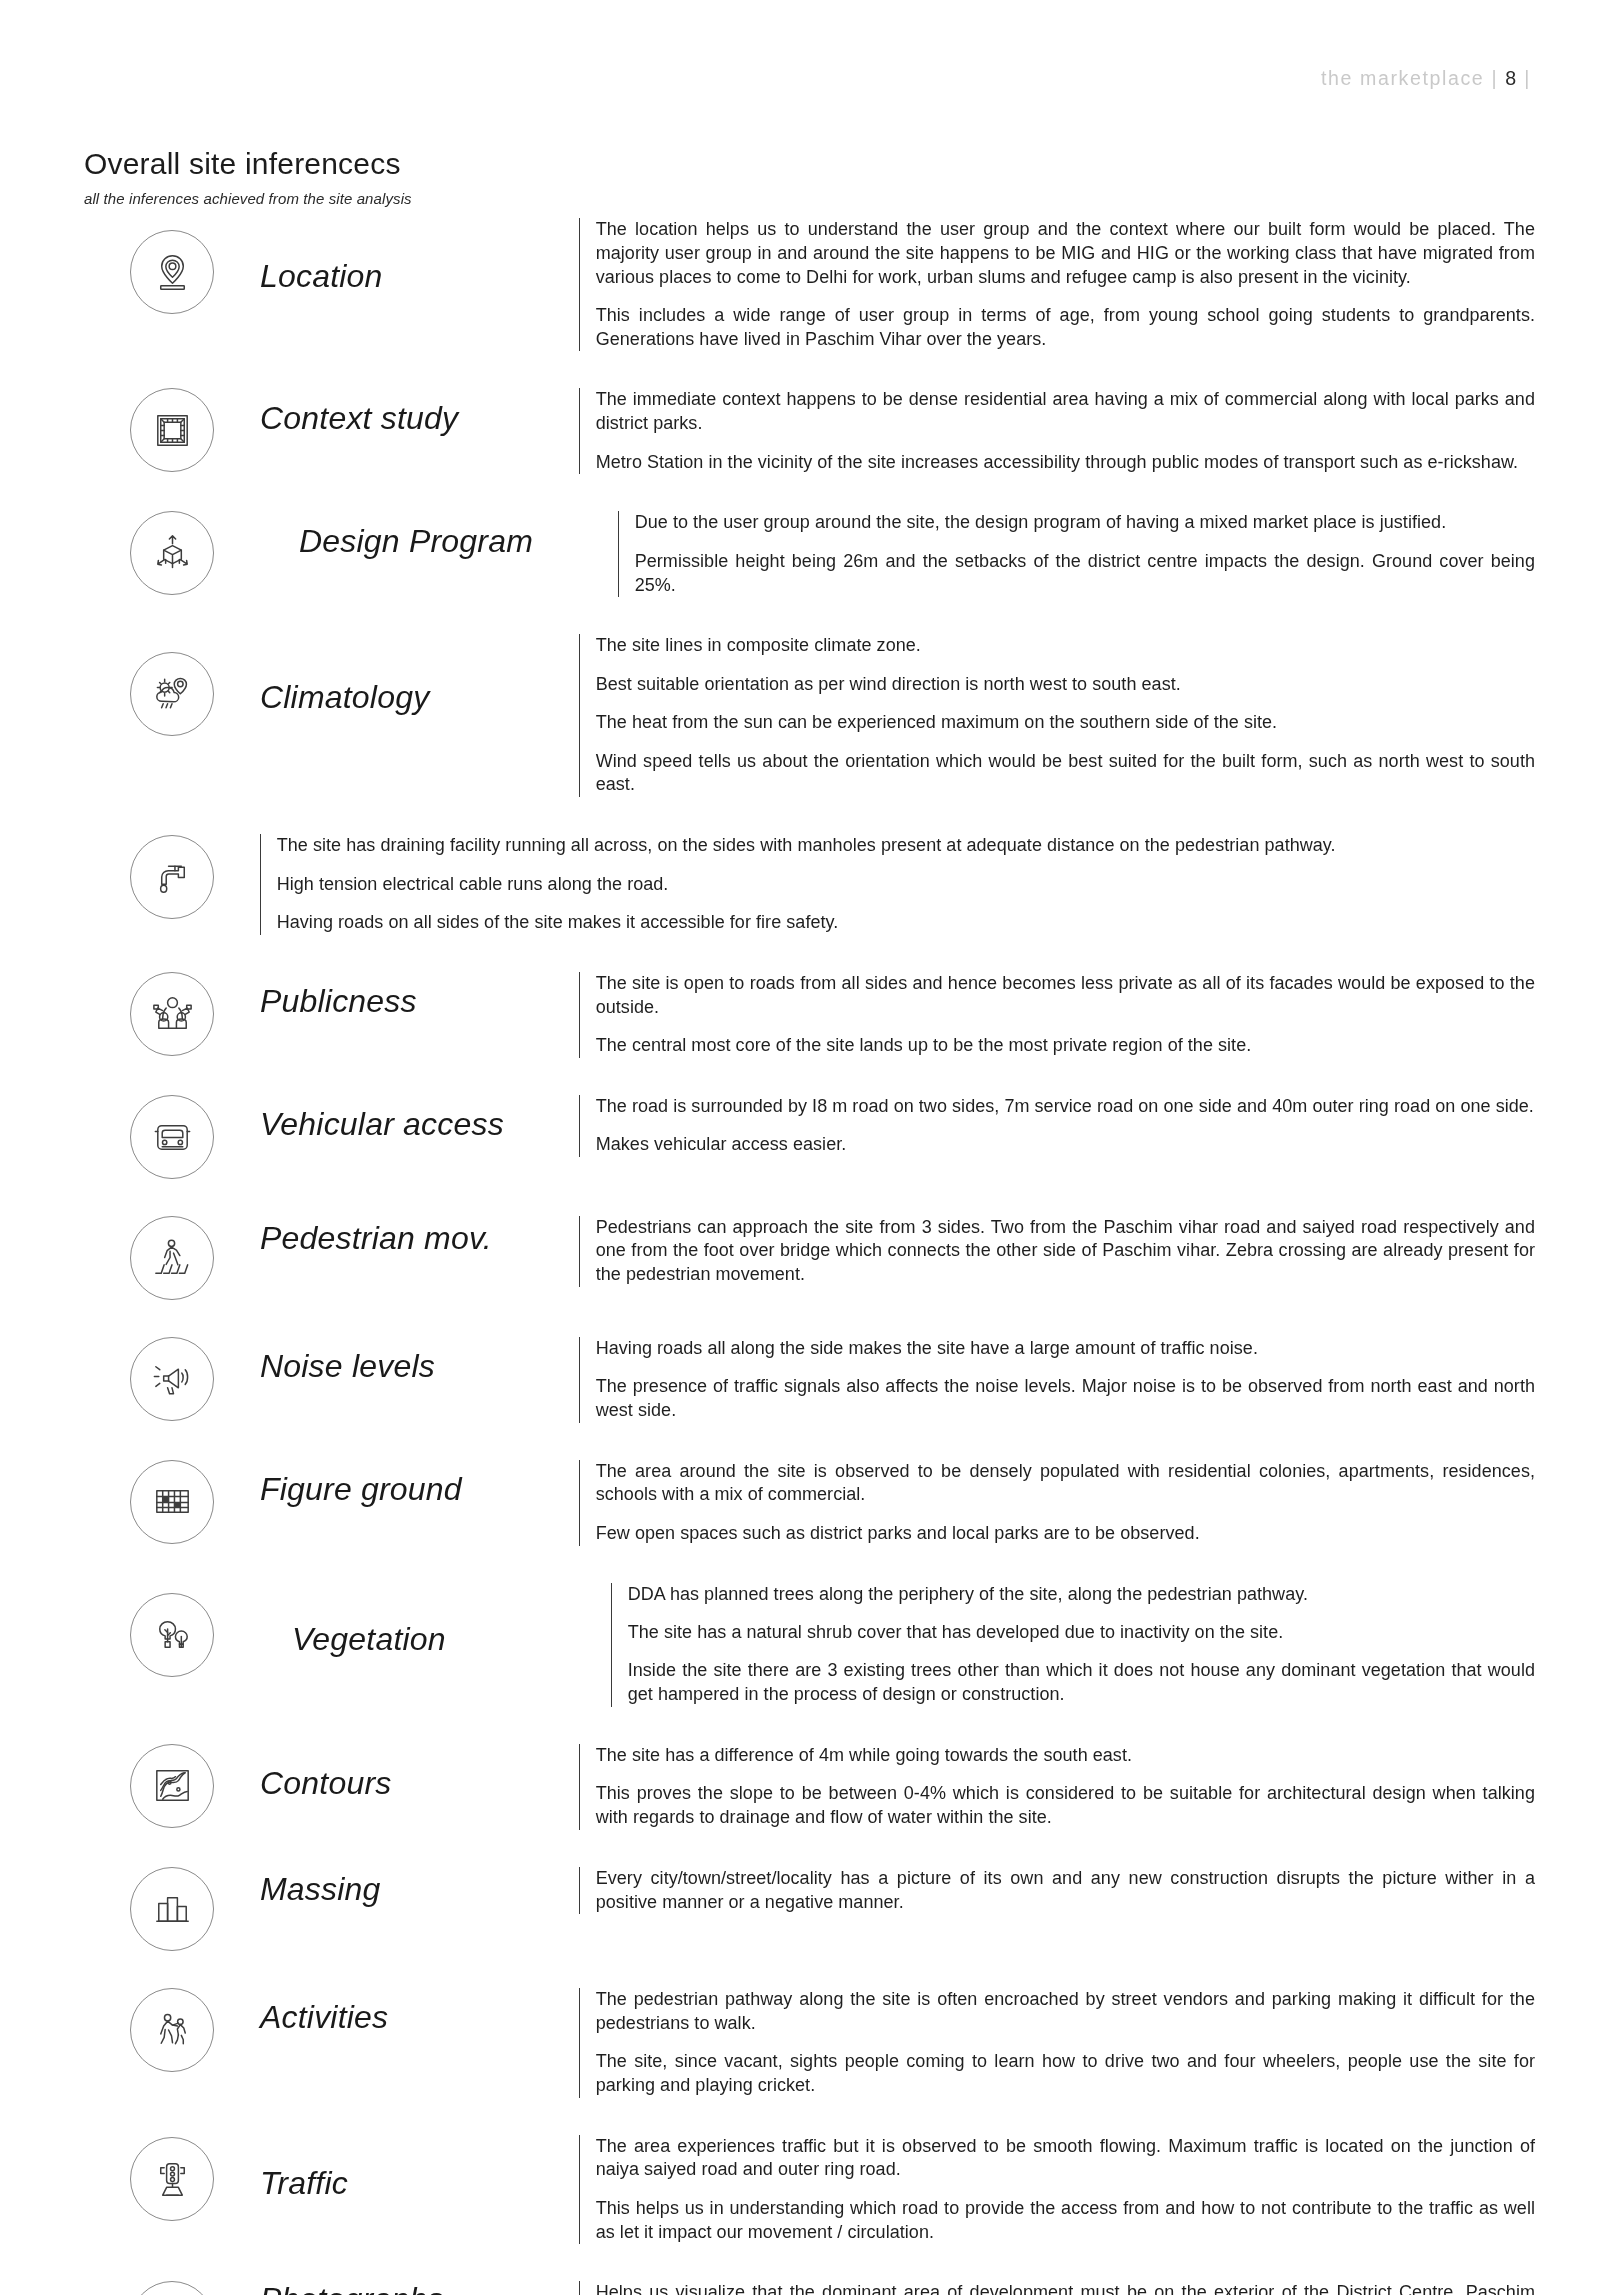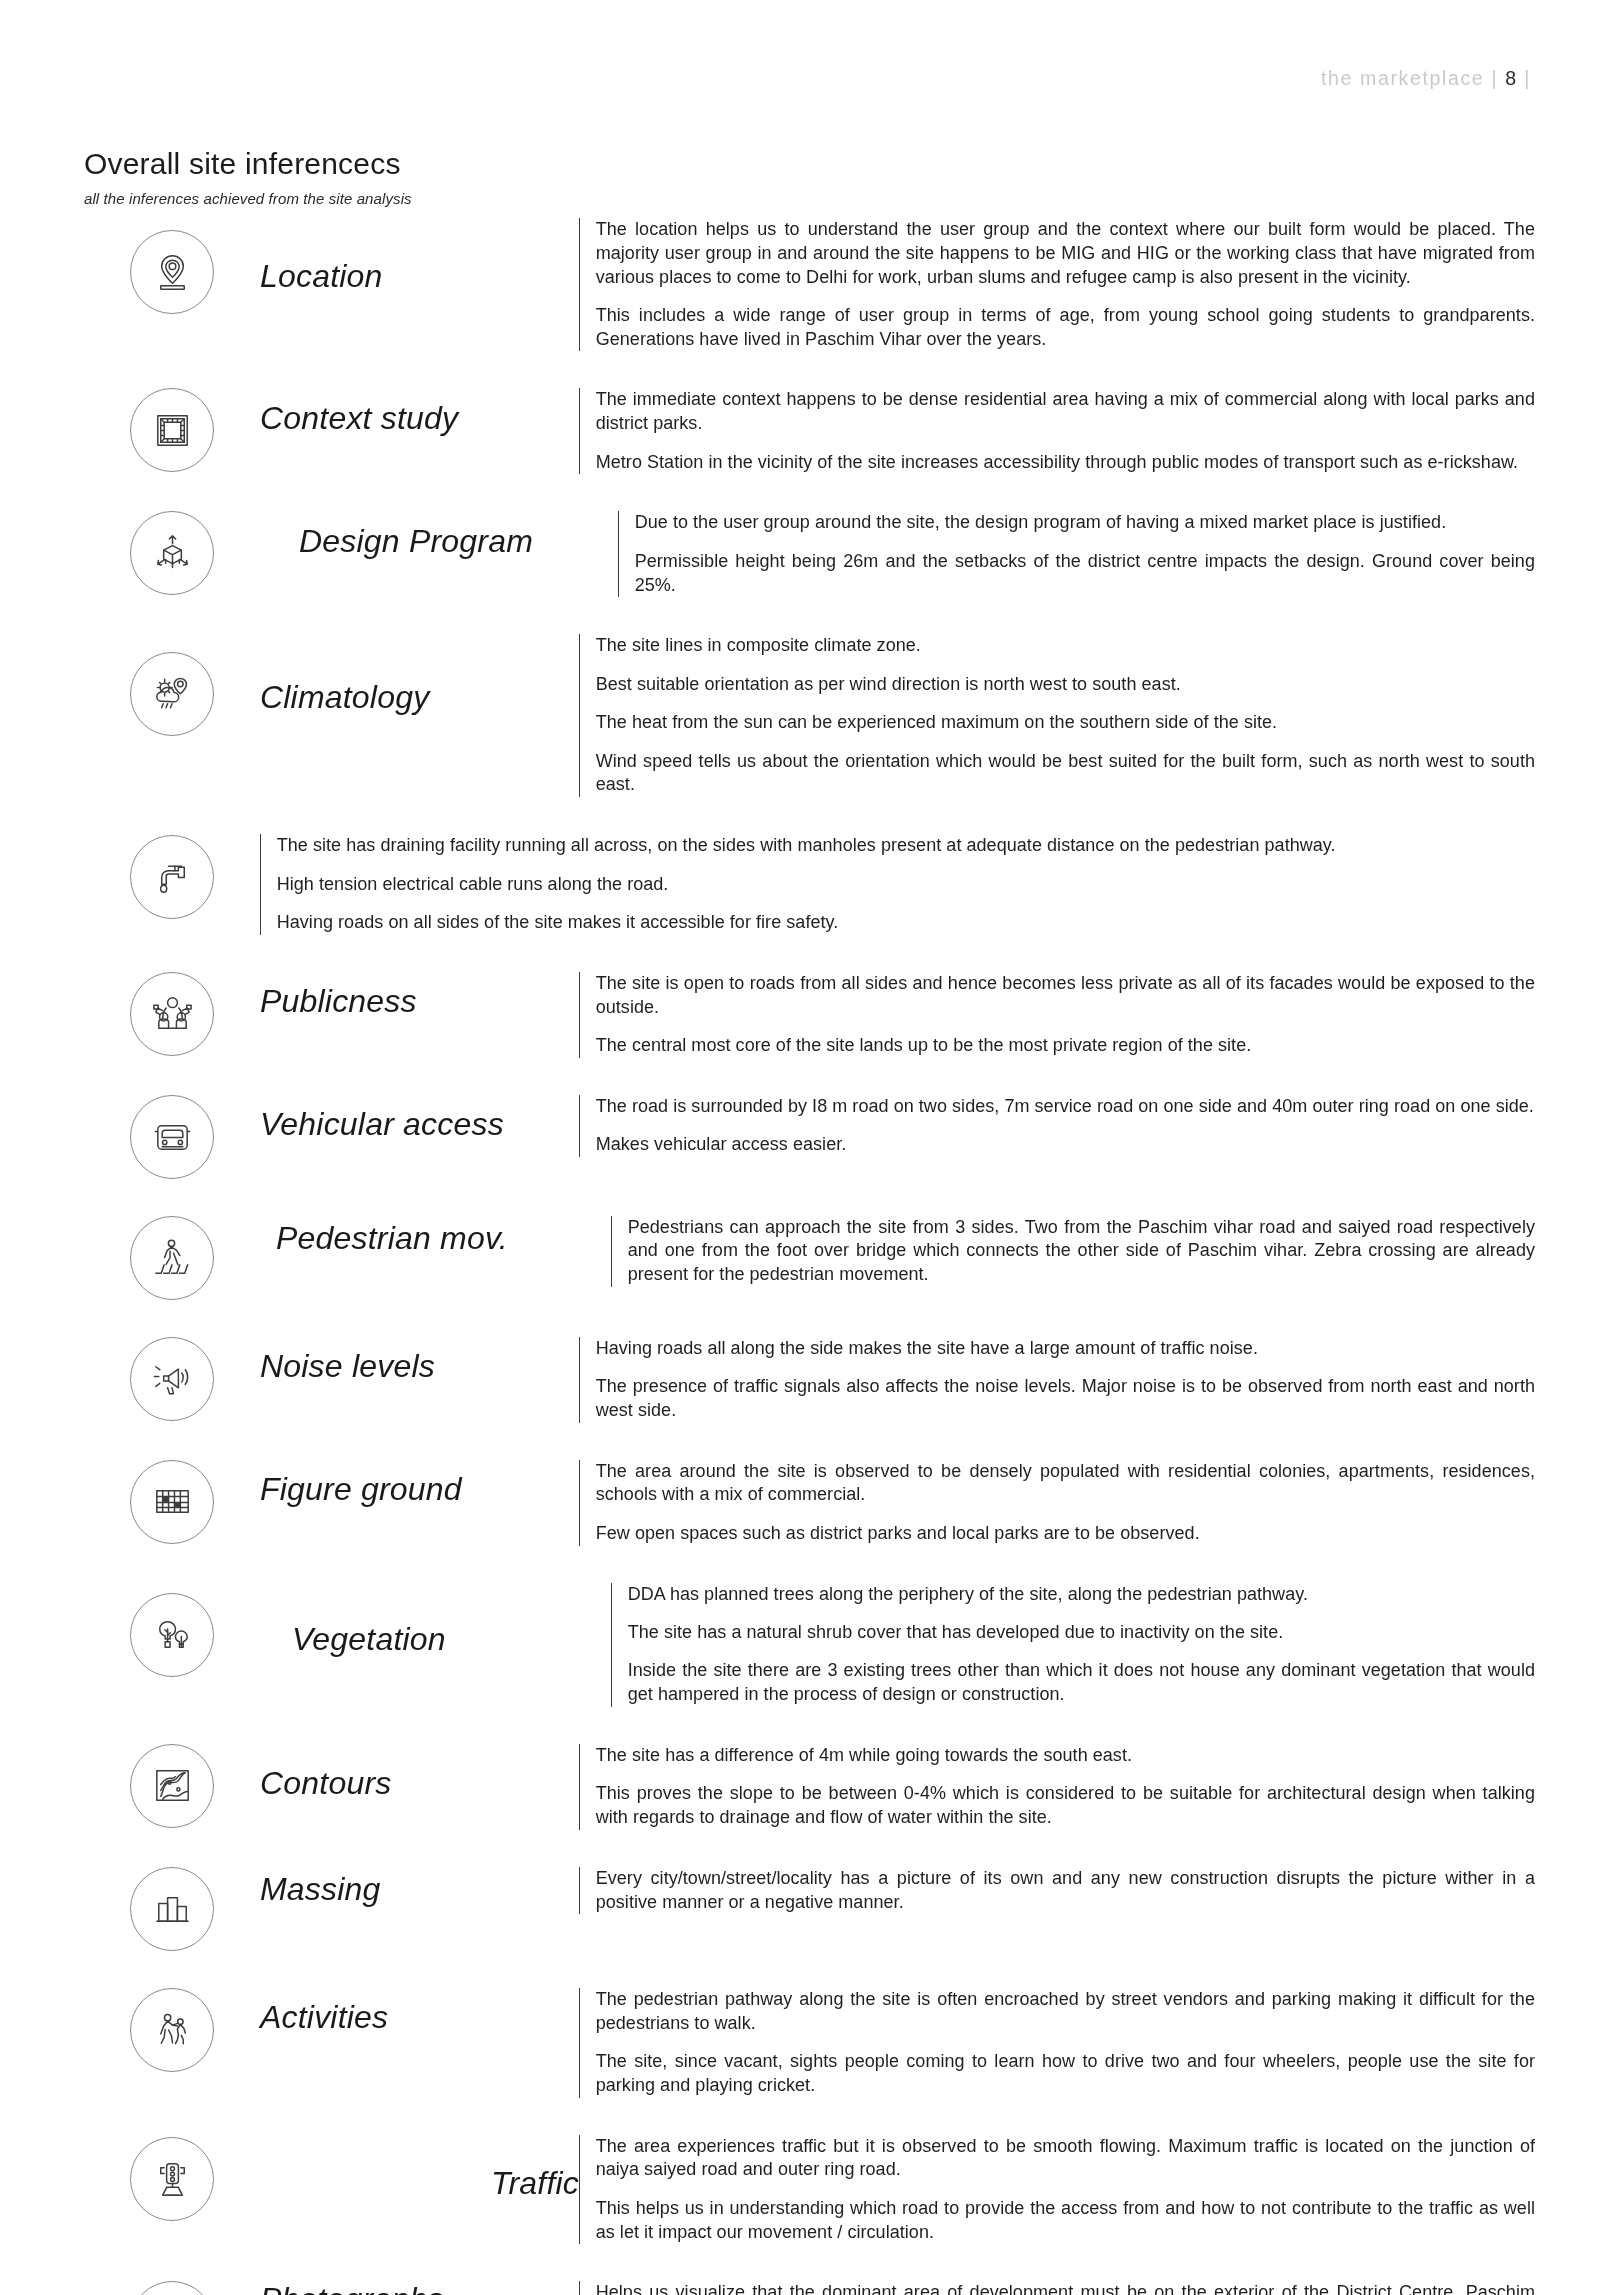--- a/index.html
+++ b/index.html
@@ -275,21 +275,21 @@
             <path d="M10 20h-2.5M40 20h2.5"></path>
           </svg>
         </div>
       </div>
       <div class="label-cell" style="padding-top: 11.5px;">Vehicular access</div>
       <div class="text-cell">
         <p class="para">The road is surrounded by I8 m road on two sides, 7m service road on one side and 40m outer ring road on one side.</p>
         <p class="para nojustify">Makes vehicular access easier.</p>
       </div>
     </div>
-    <div class="inference-row" style="margin-bottom: 37px; gap: 16px;">
+    <div class="inference-row" style="margin-bottom: 37px;">
       <div class="icon-cell" style="padding-top: 0px;">
         <div class="icon-circle">
           <svg viewBox="0 0 50 50">
             <circle cx="24" cy="10.5" r="3.2"></circle>
             <path d="M24 14.5l-4.5 3.5-2.5 7M24 14.5l5 3 3.5 5.5"></path>
             <path d="M22.5 18.5v6.5l-4 7M26 20.5l2 5 2.5 7"></path>
             <path d="M8 41h5.5l3-8.5M16 41h5.5l3-8.5M24 41h5.5l3-8.5M32 41h5.5l3-8.5"></path>
           </svg>
         </div>
       </div>
@@ -419,21 +419,21 @@
             <circle cx="25" cy="14" r="2"></circle>
             <circle cx="25" cy="19.5" r="2"></circle>
             <circle cx="25" cy="25" r="2"></circle>
             <path d="M25 29v4"></path>
             <path d="M19 33h12l4 8H15z"></path>
             <path d="M19 41h12"></path>
             <path d="M16.5 13h-3.5v6h3.5M33.5 13H37v6h-3.5"></path>
           </svg>
         </div>
       </div>
-      <div class="label-cell" style="padding-top: 30px; text-align: right;">Traffic</div>
+      <div class="label-cell" style="padding-top: 30px;">Traffic</div>
       <div class="text-cell">
         <p class="para">The area experiences traffic but it is observed to be smooth flowing. Maximum traffic is located on the junction of naiya saiyed road and outer ring road.</p>
         <p class="para">This helps us in understanding which road to provide the access from and how to not contribute to the traffic as well as let it impact our movement / circulation.</p>
       </div>
     </div>
     <div class="inference-row" style="margin-bottom: 37px;">
       <div class="icon-cell" style="padding-top: 0px;">
         <div class="icon-circle">
           <svg viewBox="0 0 50 50">
             <rect x="10" y="12" width="30" height="26"></rect>

